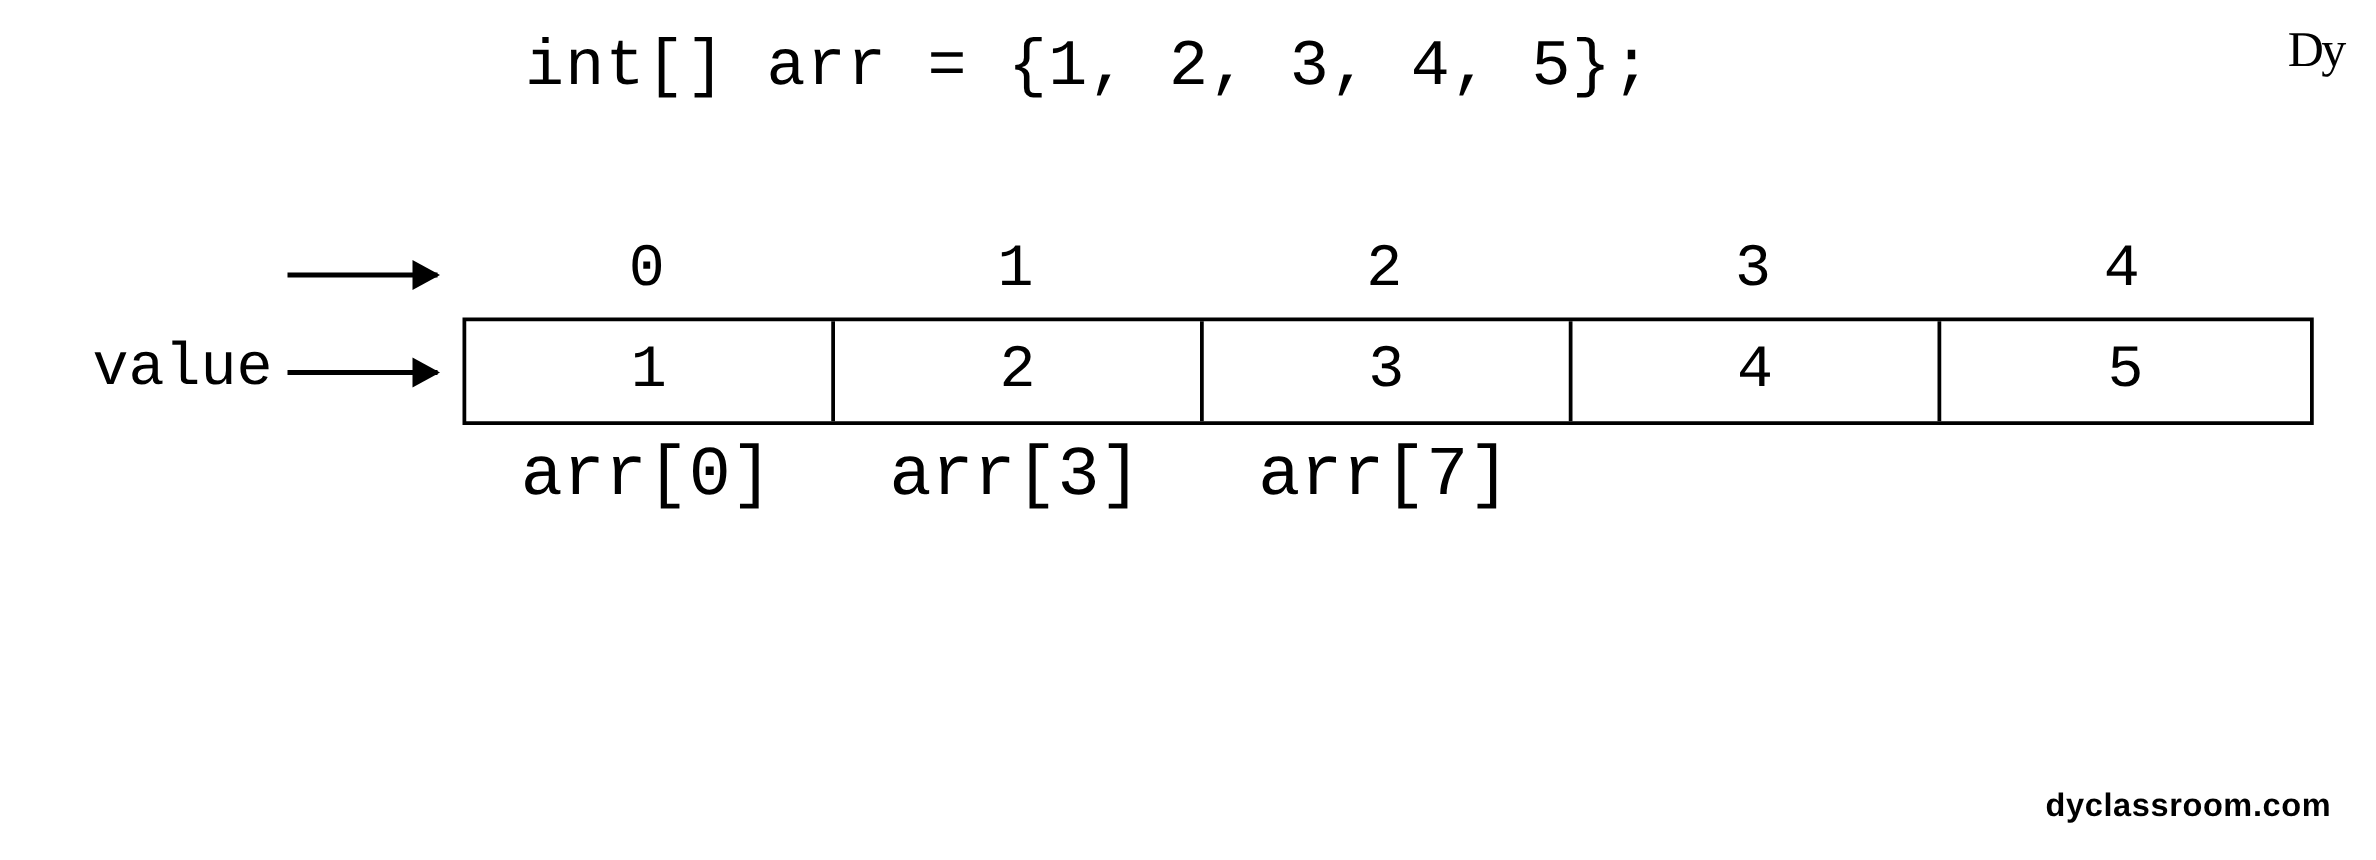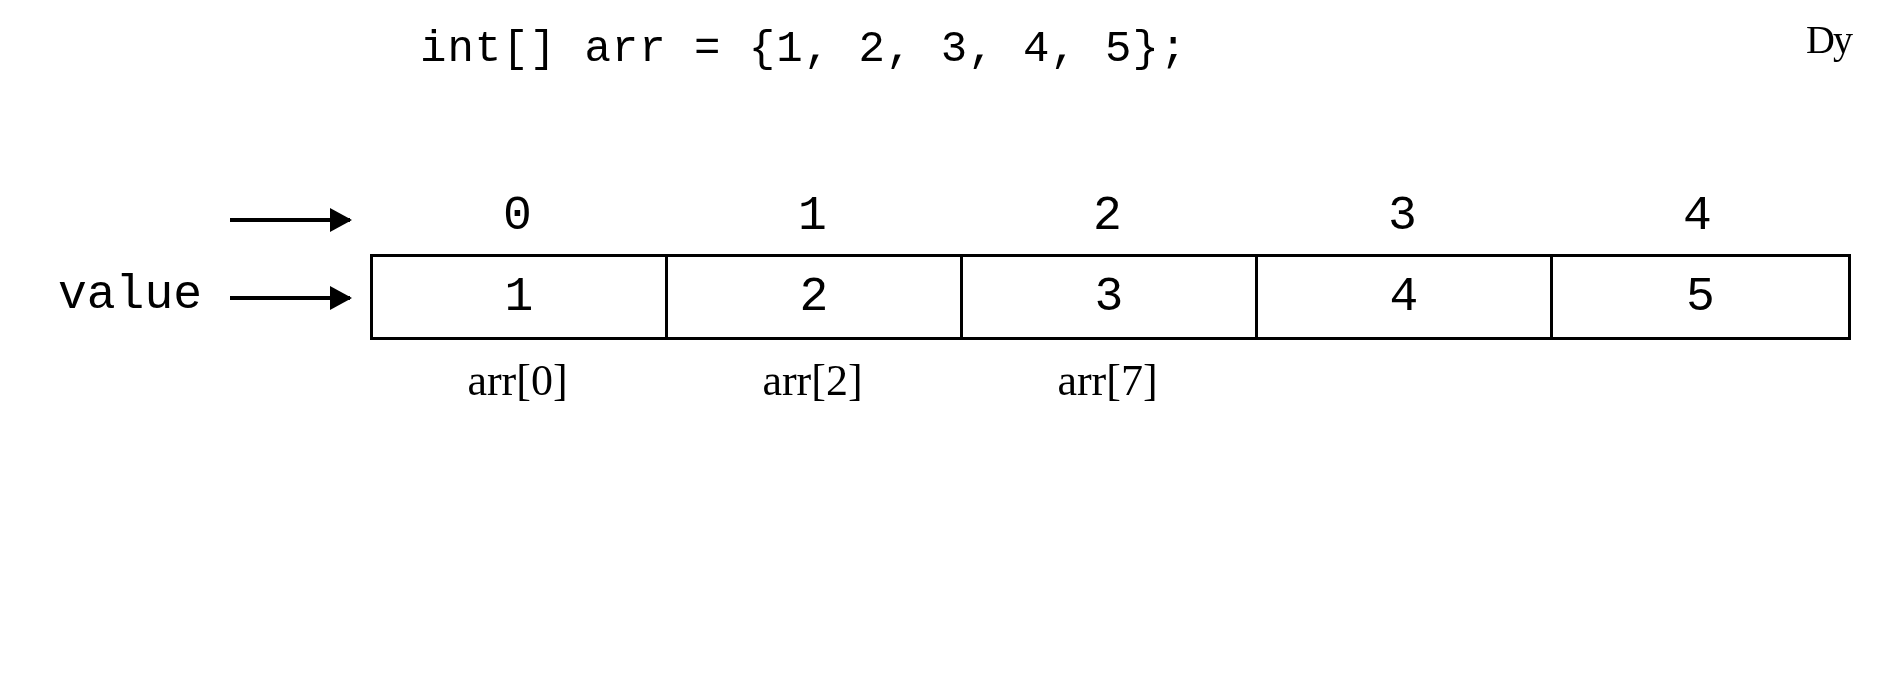--- a/index.html
+++ b/index.html
@@ -15,47 +15,47 @@
   }
   .container {
     position: relative;
     width: 1901px;
     height: 688px;
   }
   .code-line {
     position: absolute;
     top: 24px;
     left: 420px;
-    font-size: 44px;
+    font-size: 52px;
     letter-spacing: 1px;
   }
   .brand {
     position: absolute;
     top: 16px;
-    right: 44px;
+    right: 20px;
     font-family: "Trebuchet MS", "Arial Narrow", sans-serif;
     font-size: 34px;
     letter-spacing: 5px;
     font-weight: 400;
     display: flex;
     align-items: center;
   }
   .brand-mark {
     font-family: "Segoe Script", "Brush Script MT", cursive;
     font-size: 40px;
     margin-right: 6px;
     letter-spacing: -2px;
   }
   .row-label {
     position: absolute;
     font-size: 48px;
     text-align: right;
   }
   .label-index { top: 190px; left: 18px; width: 200px; }
-  .label-value { top: 268px; left: 2px; width: 200px; }
+  .label-value { top: 268px; left: 18px; width: 200px; }
   .arrow {
     position: absolute;
     width: 120px;
     height: 4px;
     background: #000;
   }
   .arrow::after {
     content: "";
     position: absolute;
     right: -2px;
@@ -99,22 +99,21 @@
     height: 60px;
   }
   .value-cell {
     border-right: 3px solid #000;
   }
   .value-cell:last-child {
     border-right: none;
   }
   .access-cell {
     height: 60px;
-    font-size: 44px;
-    font-family: Liberation Serif, serif;
+    font-size: 56px;
   }
   .footer-url {
     position: absolute;
     bottom: 28px;
     right: 36px;
     font-family: "Arial", sans-serif;
     font-weight: 700;
     font-size: 26px;
     letter-spacing: 0.5px;
   }
@@ -145,18 +144,19 @@
   <div class="values-row">
     <div class="cell value-cell">1</div>
     <div class="cell value-cell">2</div>
     <div class="cell value-cell">3</div>
     <div class="cell value-cell">4</div>
     <div class="cell value-cell">5</div>
   </div>
 
   <div class="access-row">
     <div class="cell access-cell">arr[0]</div>
-    <div class="cell access-cell">arr[2]</div>
+    <div class="cell access-cell">arr[3]</div>
     <div class="cell access-cell">arr[7]</div>
   </div>
 
+  <div class="footer-url">dyclassroom.com</div>
 
 </div>
 
 </body></html>

